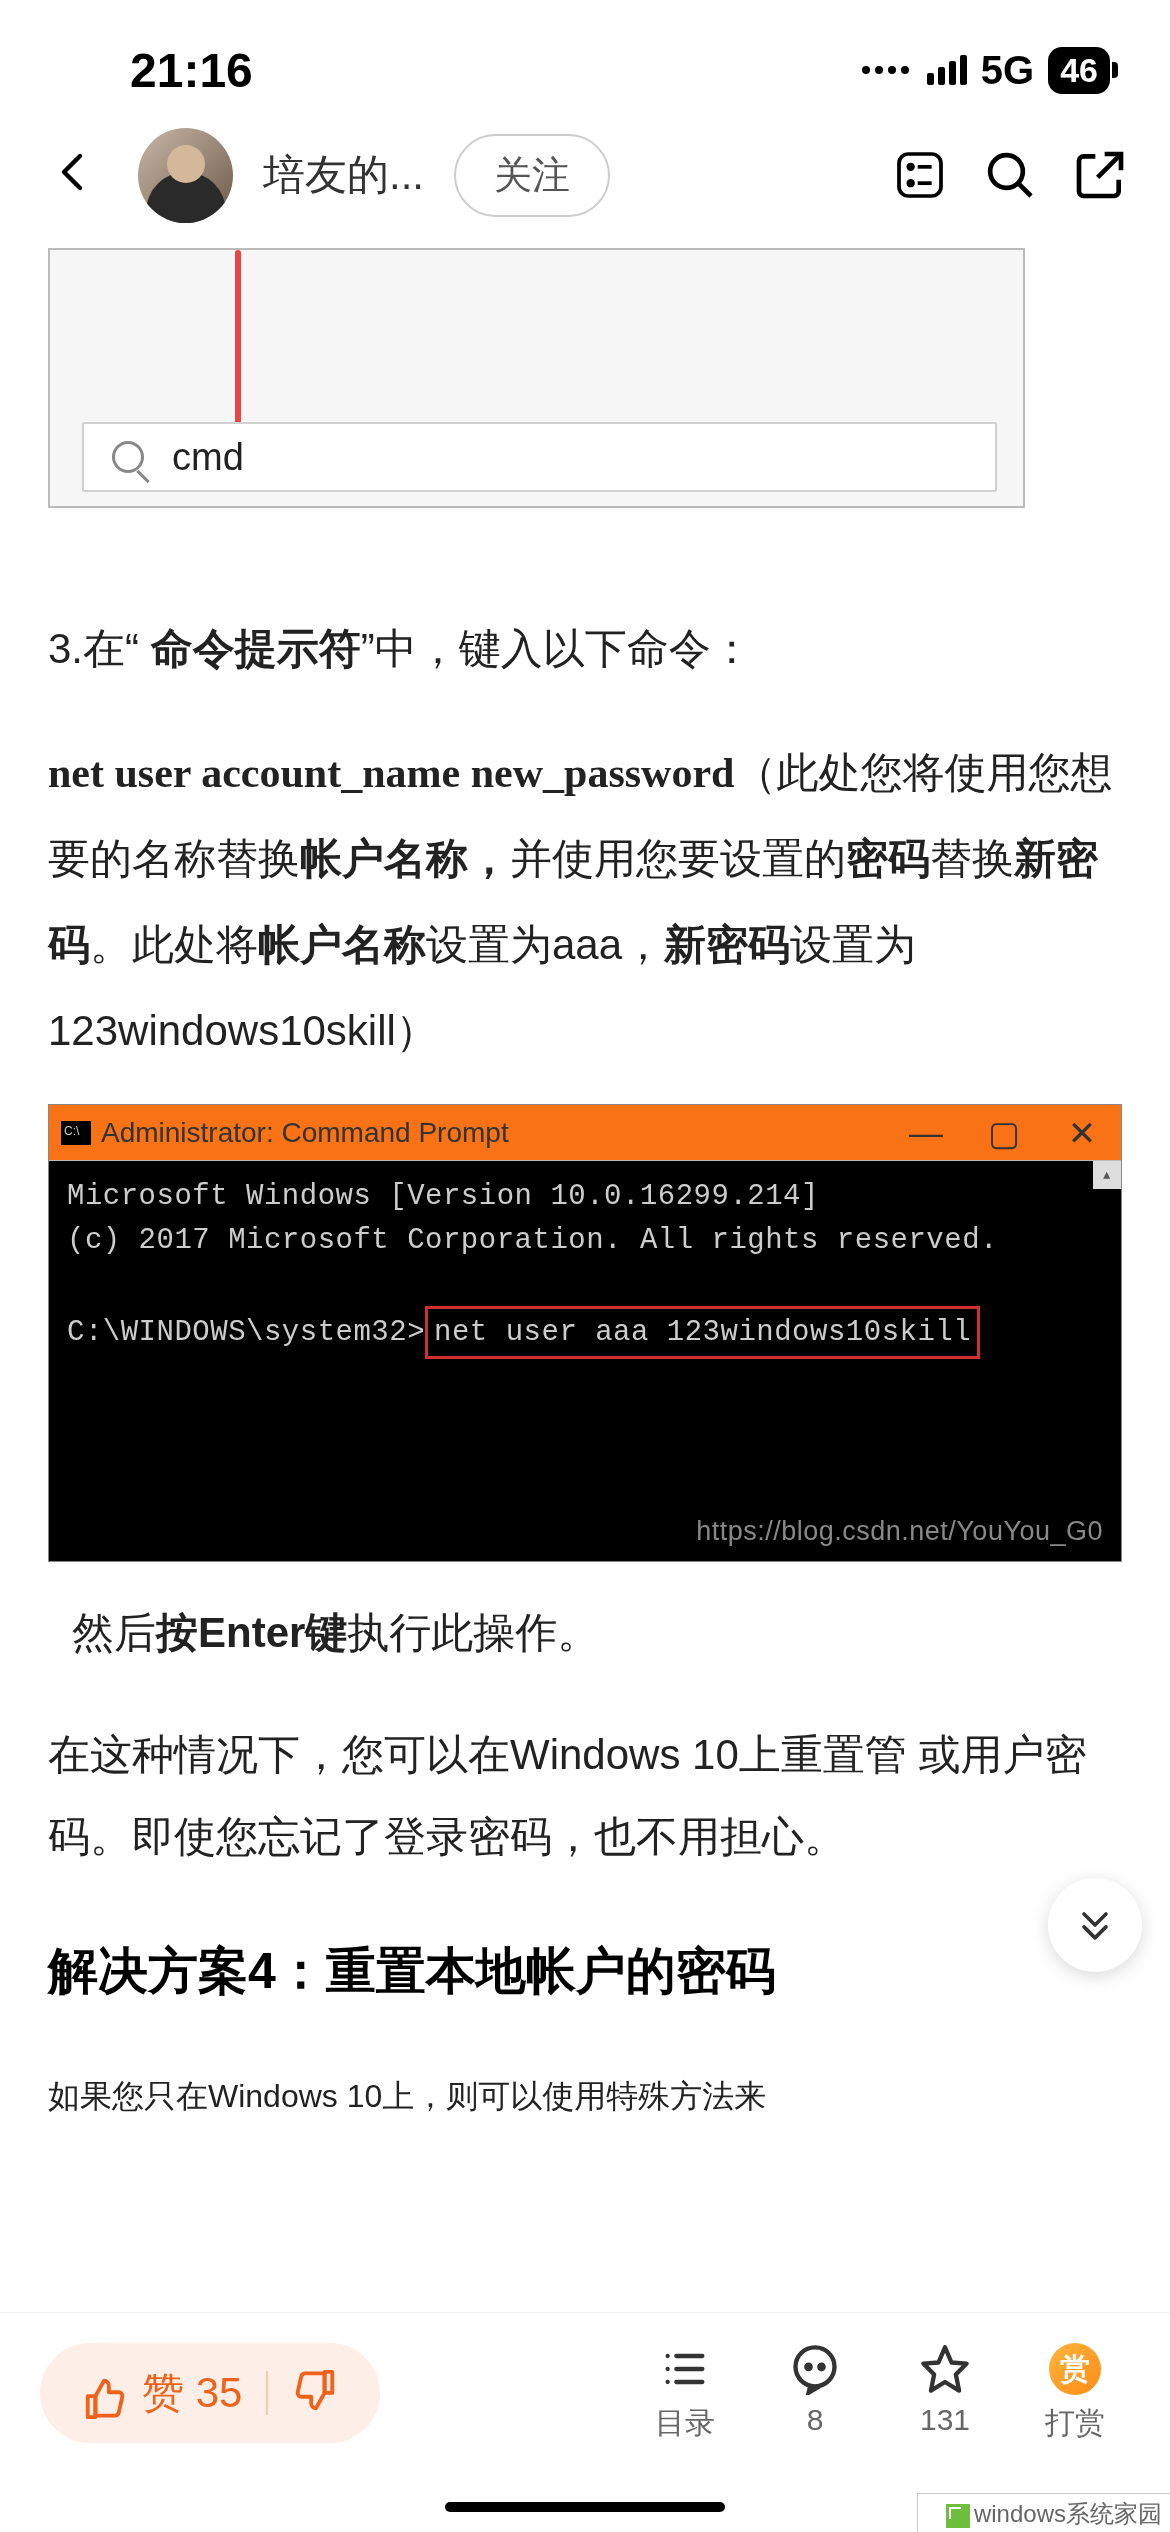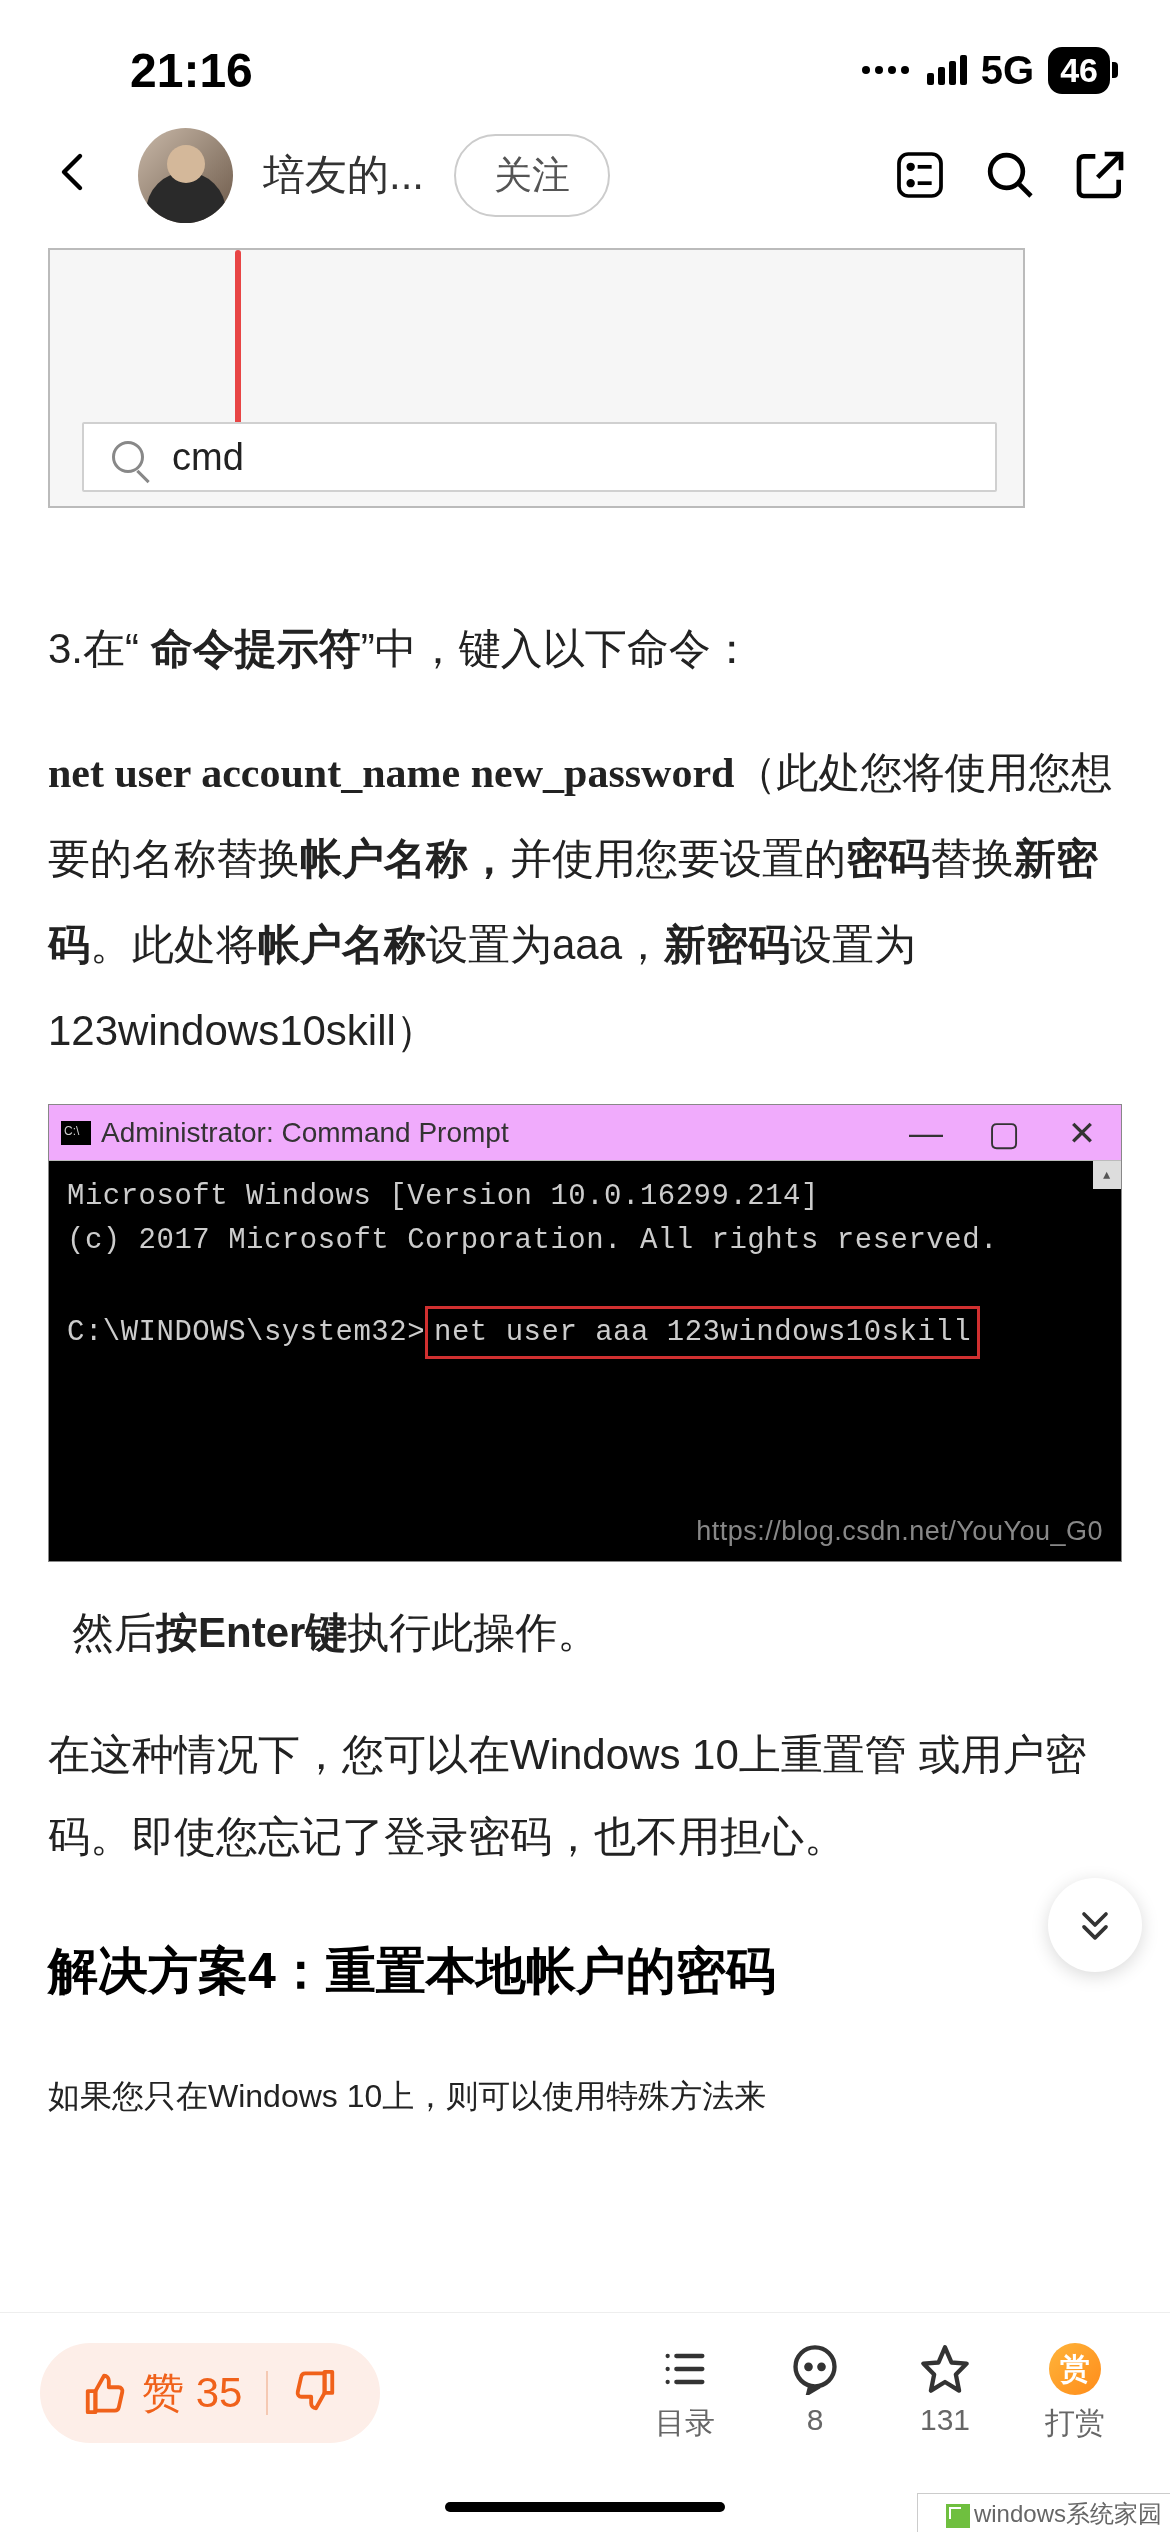--- a/index.html
+++ b/index.html
@@ -72,21 +72,21 @@
 .para { font-size: 42px; line-height: 1.95; color: #222; margin-top: 100px; }
 .para2 { font-size: 42px; line-height: 2.05; color: #222; margin-top: 40px; }
 .bold { font-weight: 700; }
 .serif-cmd { font-family: "Times New Roman", serif; font-weight: 700; }
 
 
 .cmd-window {
   margin-top: 30px;
   border: 1px solid #888;
 }
-.cmd-title { height: 56px; background: #f0abfc; border-bottom: 1px solid #bbb; display: flex; align-items: center; padding-left: 12px; gap: 10px; position: relative; }
+.cmd-title { height: 56px; background: #f97316; border-bottom: 1px solid #bbb; display: flex; align-items: center; padding-left: 12px; gap: 10px; position: relative; }
 .cmd-title-icon { width: 30px; height: 24px; background: #000; display: inline-block; position: relative; }
 .cmd-title-icon::after { content:'C:\\'; color:#ccc; font-size:12px; position:absolute; left:3px; top:3px; }
 .cmd-title-text { font-size: 28px; color: #333; }
 .win-controls { position: absolute; right: 0; top: 0; height: 100%; display: flex; }
 .win-controls span { width: 78px; display: flex; align-items: center; justify-content: center; font-size: 34px; color: #333; }
 .cmd-body { background: #000; color: #ccc; font-family: "SimSun","NSimSun","Courier New",monospace; font-size: 29px; line-height: 1.5; padding: 14px 18px 18px 18px; height: 400px; position: relative; letter-spacing: 0.5px; }
 .cmd-body .scroll-handle { position: absolute; right: 0; top: 0; width: 28px; height: 28px; background: #ddd; display:flex; align-items:center; justify-content:center; font-size:18px; color:#555;}
 .highlight-box { border: 3px solid #d03030; padding: 2px 6px; display: inline-block; }
 .watermark { position: absolute; bottom: 10px; right: 18px; color: #888; font-family: Arial,sans-serif; font-size: 27px; }
 
@@ -113,21 +113,21 @@
 }
 .like-cluster {
   background: #fdeee8;
   border-radius: 60px;
   height: 100px;
   display: flex;
   align-items: center;
   padding: 0 42px;
   gap: 24px;
 }
-.thumb-up { display: flex; align-items: center; gap: 14px; color: #f0611a; font-size: 42px; font-weight: 500; }
+.thumb-up { display: flex; align-items: flex-end; gap: 14px; color: #f0611a; font-size: 42px; font-weight: 500; }
 .thumb-up svg { width: 46px; height: 46px; }
 .divider-v { width: 2px; height: 44px; background: #f5c9b3; }
 .thumb-down svg { width: 46px; height: 46px; }
 .thumb-down { color: #f0611a; }
 .bb-spacer { flex: 1; }
 .bb-item { display: flex; flex-direction: column; align-items: center; gap: 8px; color: #666; font-size: 30px; width: 110px; }
 .bb-item svg { width: 52px; height: 52px; }
 .reward-circle { width: 52px; height: 52px; border-radius: 50%; background: linear-gradient(135deg,#ffb43a,#ff8c1a); display:flex; align-items:center; justify-content:center; color:#fff; font-size:30px; font-weight:700;}
 
 

